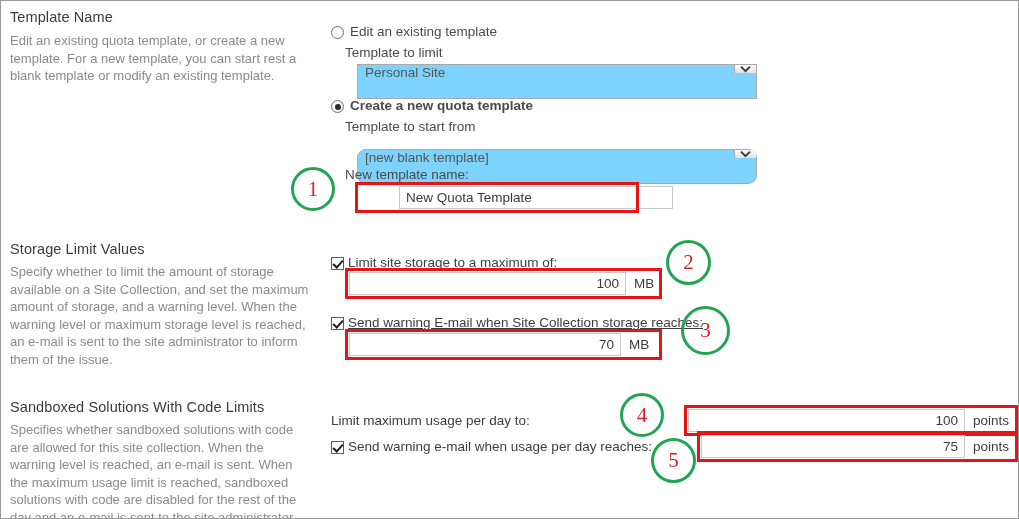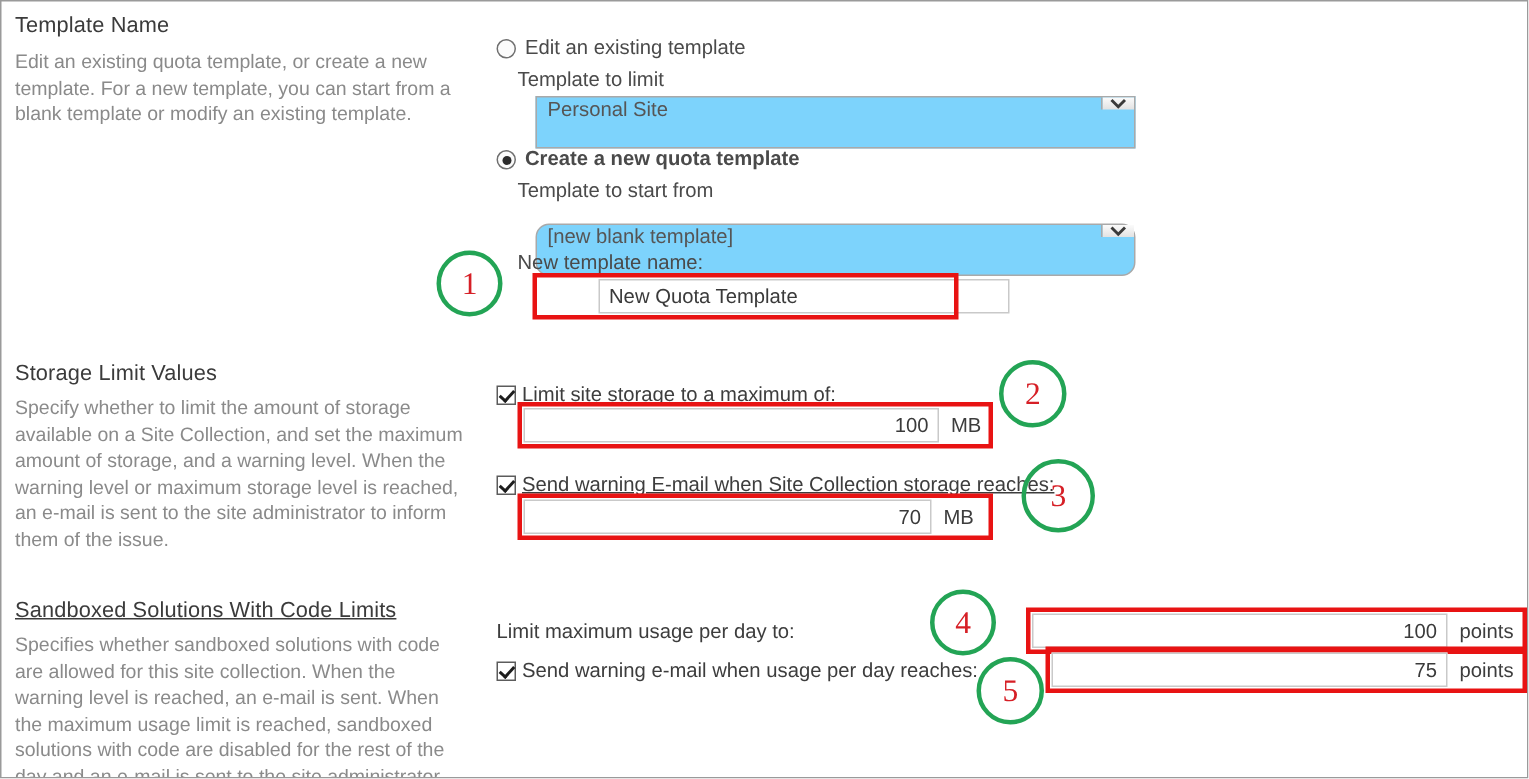--- a/index.html
+++ b/index.html
@@ -164,21 +164,21 @@
     font-family: "Liberation Serif", serif;
     background: transparent;
   }
 </style>
 </head>
 <body>
 
 <div id="page">
 
   <div class="sec-title" style="left:9px; top:8px;">Template Name</div>
-  <div class="sec-desc" style="left:9px; top:31px;">Edit an existing quota template, or create a new template. For a new template, you can start from a blank template or modify an existing template.</div>
+  <div class="sec-desc" style="left:9px; top:31px;">Edit an existing quota template, or create a new template. For a new template, you can start rest a blank template or modify an existing template.</div>
 
   <div class="radio" style="left:330px; top:25px;"></div>
   <div class="ctl-label" style="left:349px; top:23px;">Edit an existing template</div>
 
   <div class="ctl-label" style="left:344px; top:44px;">Template to limit</div>
 
   <div class="combo" style="left:356px; top:63px; width:400px;">
     <div class="combo-text">Personal Site</div>
     <div class="combo-arrow">
       <svg width="11" height="8" viewBox="0 0 11 8" aria-hidden="true">
@@ -216,21 +216,21 @@
   <div class="unit" style="left:633px; top:271px;">MB</div>
   <div class="redbox" style="left:344px; top:267px; width:317px; height:31px;"></div>
 
   <div class="checkbox checked" style="left:330px; top:316px;"></div>
   <div class="ctl-label dark" style="left:347px; top:314px; text-decoration:underline;">Send warning E-mail when Site Collection storage reaches:</div>
 
   <div class="textbox right" style="left:348px; top:332px; width:272px;">70</div>
   <div class="unit" style="left:628px; top:332px;">MB</div>
   <div class="redbox" style="left:344px; top:328px; width:317px; height:31px;"></div>
 
-  <div class="sec-title" style="left:9px; top:398px;text-decoration:underline;">Sandboxed Solutions With Code Limits</div>
+  <div class="sec-title" style="left:9px; top:398px;">Sandboxed Solutions With Code Limits</div>
   <div class="sec-desc" style="left:9px; top:420px;">Specifies whether sandboxed solutions with code are allowed for this site collection.  When the warning level is reached, an e-mail is sent.  When the maximum usage limit is reached, sandboxed solutions with code are disabled for the rest of the day and an e-mail is sent to the site administrator.</div>
 
   <div class="ctl-label dark" style="left:330px; top:412px;">Limit maximum usage per day to:</div>
 
   <div class="textbox right" style="left:687px; top:408px; width:277px; border-color:#c9c9c9;">100</div>
   <div class="unit" style="left:972px; top:408px;">points</div>
   <div class="redbox" style="left:683px; top:404px; width:334px; height:31px;"></div>
 
   <div class="checkbox checked" style="left:330px; top:440px;"></div>
   <div class="ctl-label dark" style="left:347px; top:438px;">Send warning e-mail when usage per day reaches:</div>

